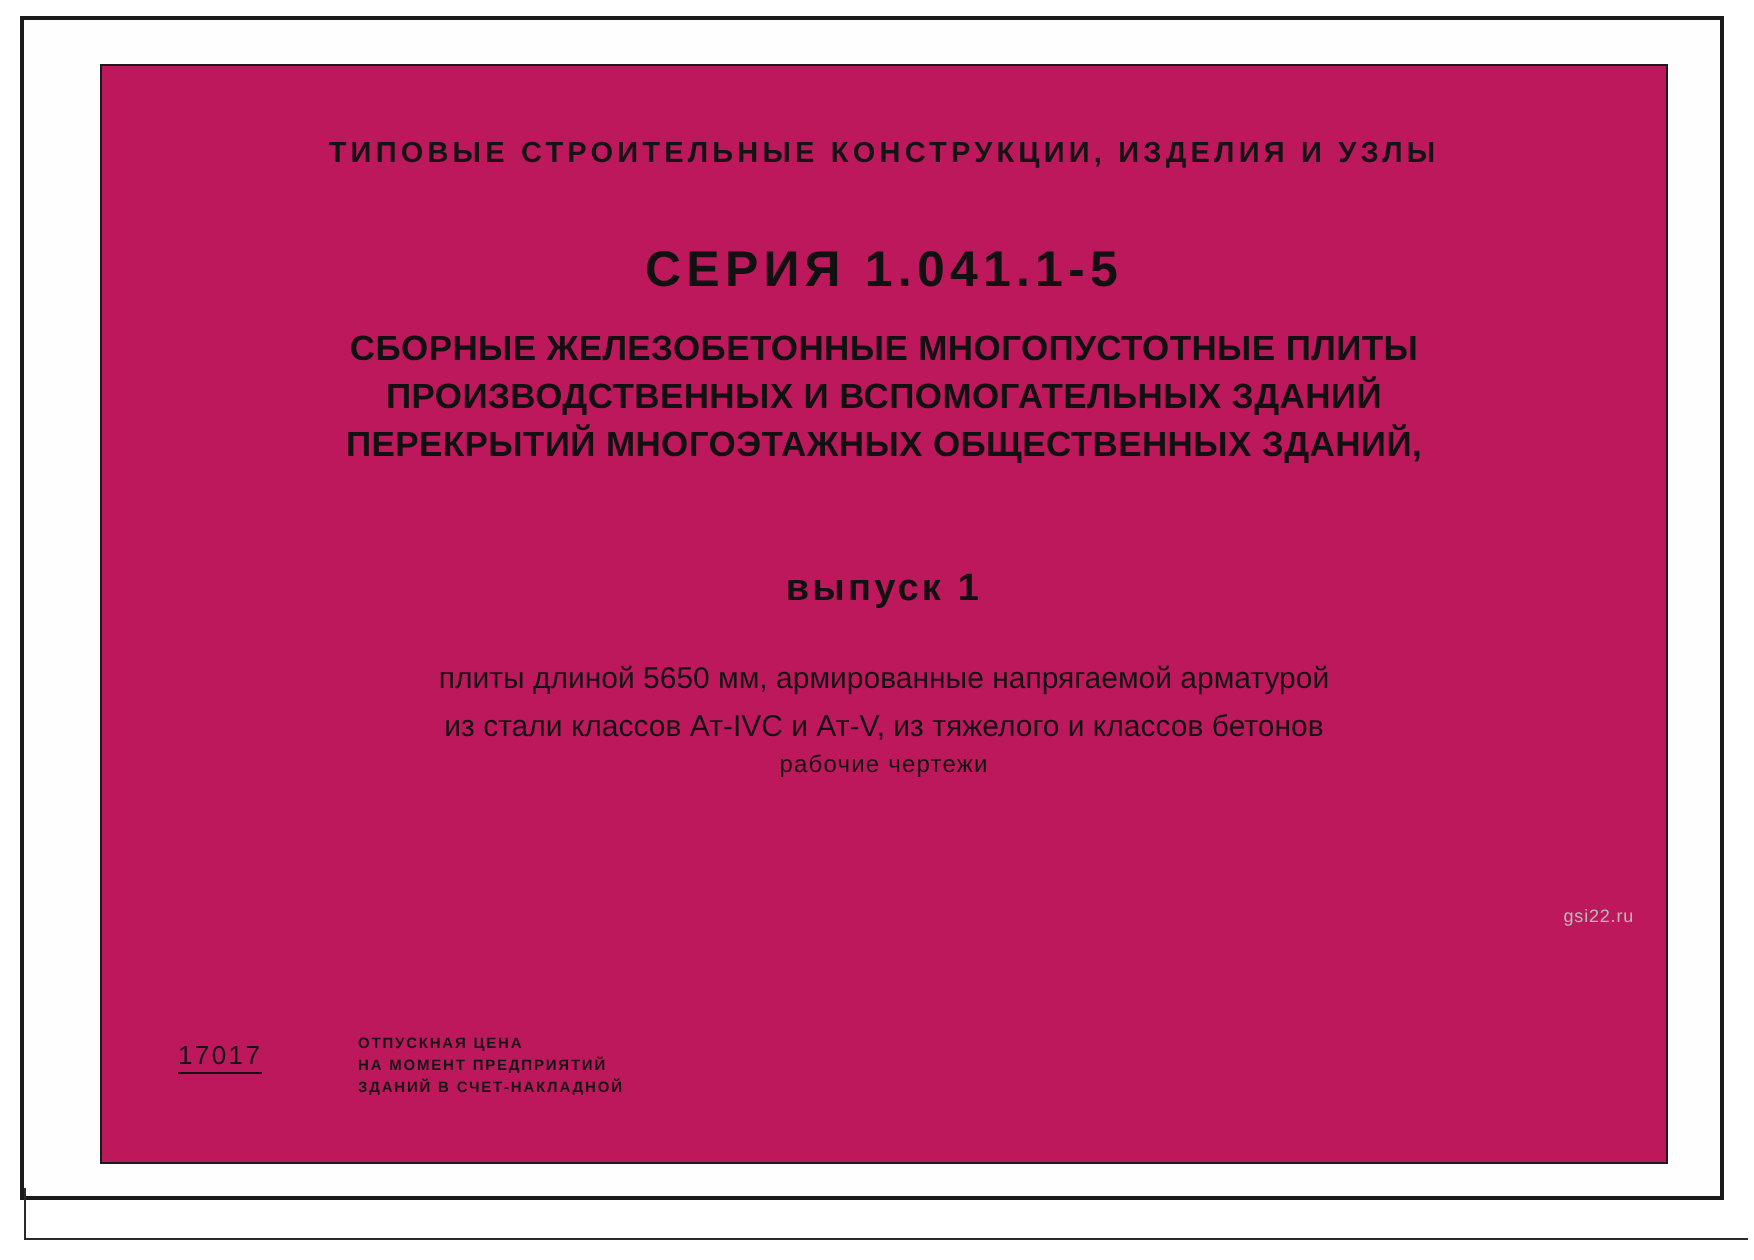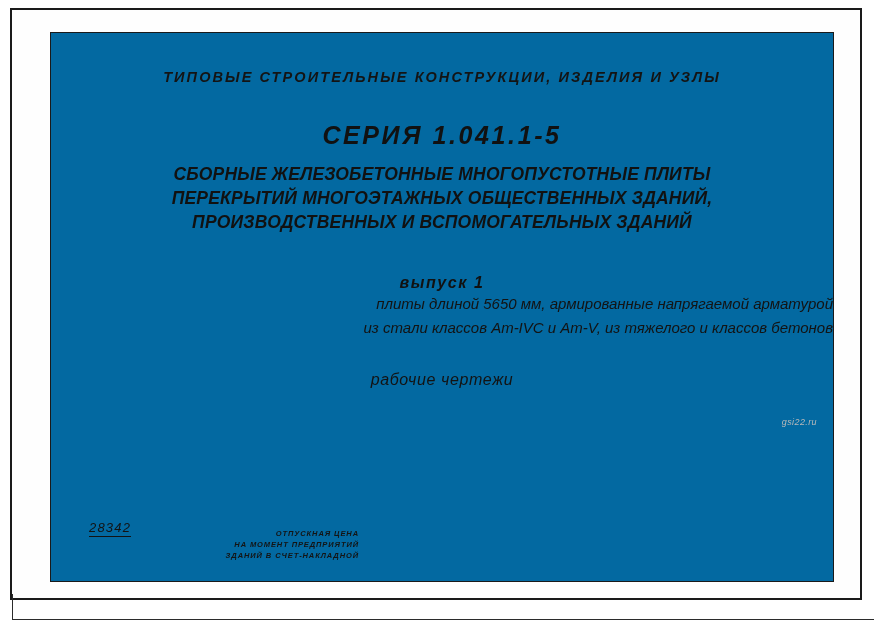--- a/index.html
+++ b/index.html
@@ -32,22 +32,21 @@
     border: 2px solid #1a1a1a;
     background: #fefefe;
   }
   .sheet-inner {
     position: absolute;
     left: 38px;
     top: 22px;
     width: 782px;
     height: 548px;
     border: 1.5px solid #1a1a1a;
-    background: #0369a1;
-    font-style: italic;
+    background: #be185d;
   }
 
   
   .scan-tick {
     position: absolute;
     left: 12px;
     bottom: 10px;
     width: 1px;
     height: 26px;
     background: #2b2b2b;
@@ -90,112 +89,111 @@
     margin-top: 12px;
     font-size: 17.5px;
     font-weight: bold;
     line-height: 1.38;
     letter-spacing: 0.2px;
     color: #111111;
   }
   .title-block div { white-space: nowrap; }
 
   .issue {
-    margin-top: 40px;
-    font-size: 16px;
+    margin-top: 50px;
+    font-size: 19px;
     font-weight: bold;
     letter-spacing: 1.6px;
     color: #111111;
   }
 
   .subtitle-block {
+    margin-top: 22px;
     font-size: 15px;
     line-height: 1.55;
     color: #131313;
-    text-align: right;
   }
   .subtitle-block div { white-space: nowrap; }
 
   .working-drawings {
-    margin-top: 32px;
-    font-size: 16px;
+    font-size: 12px;
     letter-spacing: 0.6px;
     color: #131313;
   }
 
   
   .watermark {
     position: absolute;
     right: 16px;
-    top: 384px;
+    top: 420px;
     font-size: 9px;
     color: #b9b9b9;
     letter-spacing: 0.4px;
     text-align: right;
   }
 
   
   .stamp-number {
     position: absolute;
     left: 38px;
     top: 487px;
     font-size: 13px;
     letter-spacing: 1.2px;
     color: #131313;
     border-bottom: 1.4px solid #131313;
     padding-bottom: 1px;
   }
   .price-note {
     position: absolute;
     left: 128px;
-    top: 496px;
+    top: 484px;
     font-size: 7.5px;
     font-weight: bold;
     line-height: 1.45;
     letter-spacing: 0.9px;
     color: #141414;
-    text-align: right;
+    text-align: left;
     width: 180px;
   }
   .price-note div { white-space: nowrap; }
 </style>
 </head>
 <body>
 
 <div class="page">
 
   <div class="sheet-outer">
     <div class="sheet-inner">
 
       <div class="content">
 
         <div class="line-header">ТИПОВЫЕ СТРОИТЕЛЬНЫЕ КОНСТРУКЦИИ, ИЗДЕЛИЯ И УЗЛЫ</div>
 
         <div class="series">СЕРИЯ  1.041.1-5</div>
 
         <div class="title-block">
           <div>СБОРНЫЕ ЖЕЛЕЗОБЕТОННЫЕ МНОГОПУСТОТНЫЕ ПЛИТЫ</div>
+          <div>ПРОИЗВОДСТВЕННЫХ И ВСПОМОГАТЕЛЬНЫХ ЗДАНИЙ</div>
           <div>ПЕРЕКРЫТИЙ МНОГОЭТАЖНЫХ ОБЩЕСТВЕННЫХ ЗДАНИЙ,</div>
-          <div>ПРОИЗВОДСТВЕННЫХ И ВСПОМОГАТЕЛЬНЫХ ЗДАНИЙ</div>
         </div>
 
         <div class="issue">выпуск  1</div>
 
         <div class="subtitle-block">
           <div>плиты длиной  5650 мм, армированные  напрягаемой арматурой</div>
           <div>из стали классов  Ат-IVC и Ат-V, из тяжелого и классов бетонов</div>
         </div>
 
         <div class="working-drawings">рабочие чертежи</div>
 
       </div>
 
       <div class="watermark">gsi22.ru</div>
 
-      <div class="stamp-number">28342</div>
+      <div class="stamp-number">17017</div>
 
       <div class="price-note">
         <div>ОТПУСКНАЯ ЦЕНА</div>
         <div>НА МОМЕНТ ПРЕДПРИЯТИЙ</div>
         <div>ЗДАНИЙ В СЧЕТ-НАКЛАДНОЙ</div>
       </div>
 
     </div>
   </div>
 

